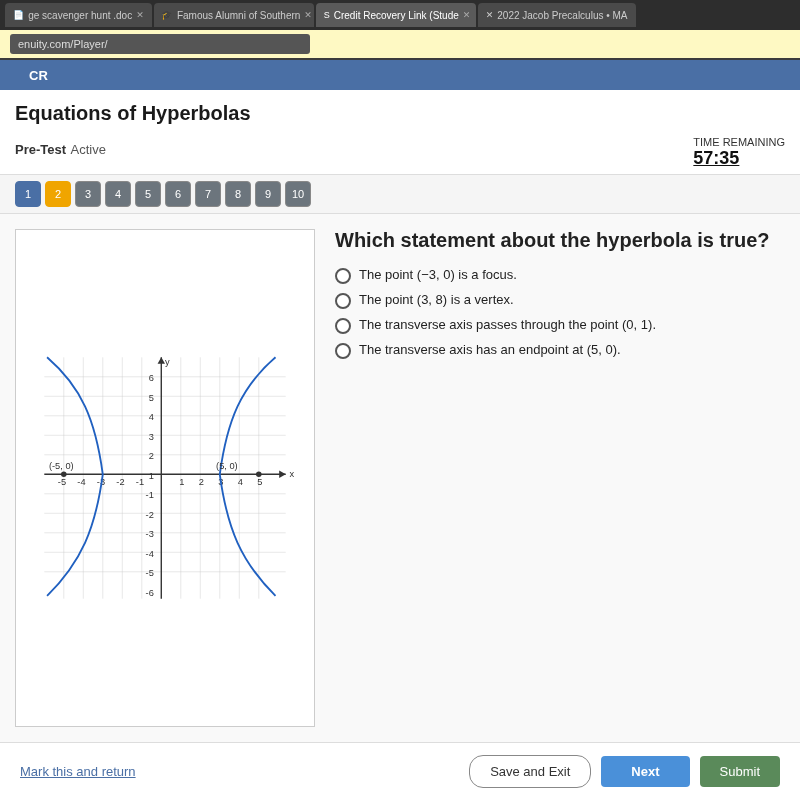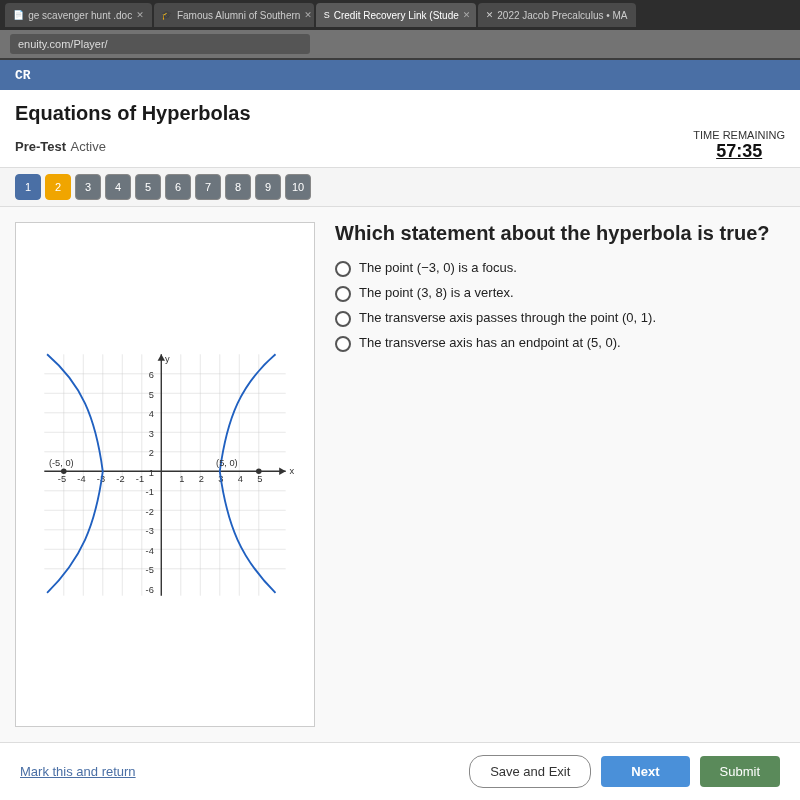--- a/index.html
+++ b/index.html
@@ -49,21 +49,21 @@
     .tab-close {
       font-size: 9px;
       cursor: pointer;
       color: #aaa;
     }
     .tab-icon {
       font-size: 9px;
     }
     .address-bar {
       height: 28px;
-      background: #737373;
+      background: #fef9c3;
       display: flex;
       align-items: center;
       padding: 0 10px;
     }
     .address-input {
       background: #555;
       border: none;
       border-radius: 3px;
       color: #ddd;
       font-size: 11px;
@@ -79,22 +79,21 @@
       display: flex;
       flex-direction: column;
     }
 
     
     .top-nav {
       background: #4a6fa5;
       height: 30px;
       display: flex;
       align-items: center;
-      padding: 0 15px;
-      font-family: Liberation Mono, monospace;
+      padding: 0 29px;
     }
     .nav-label {
       color: #fff;
       font-size: 13px;
       font-weight: bold;
     }
 
     
     .page-header {
       background: #fff;
@@ -116,23 +115,24 @@
       font-size: 13px;
       color: #333;
       font-weight: bold;
     }
     .active-label {
       font-size: 13px;
       color: #555;
       margin-left: 0;
     }
     .time-remaining {
-      text-align: center;
+      text-align: left;
       font-size: 11px;
       color: #333;
+      margin-top: 7px;
     }
     .time-value {
       font-size: 18px;
       font-weight: bold;
       color: #111;
       text-decoration: underline;
     }
 
     
     .question-nav {

